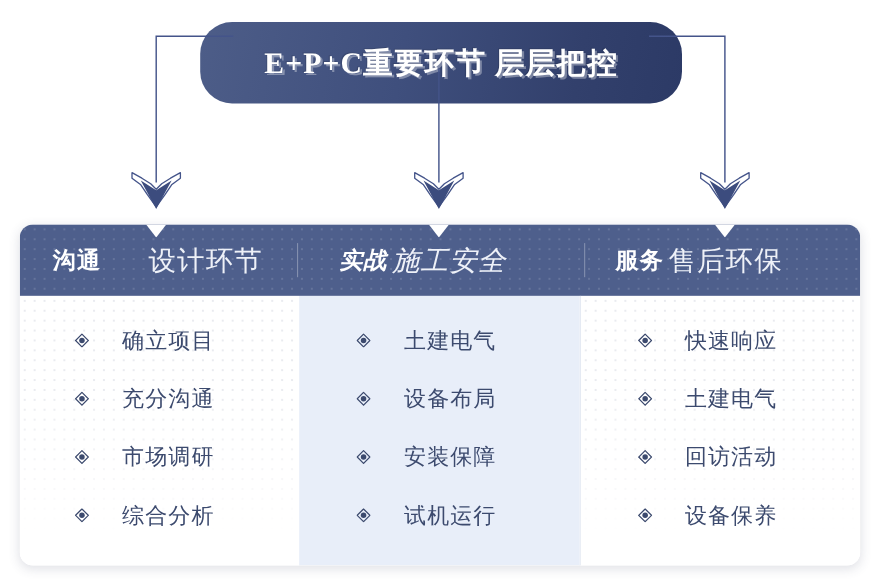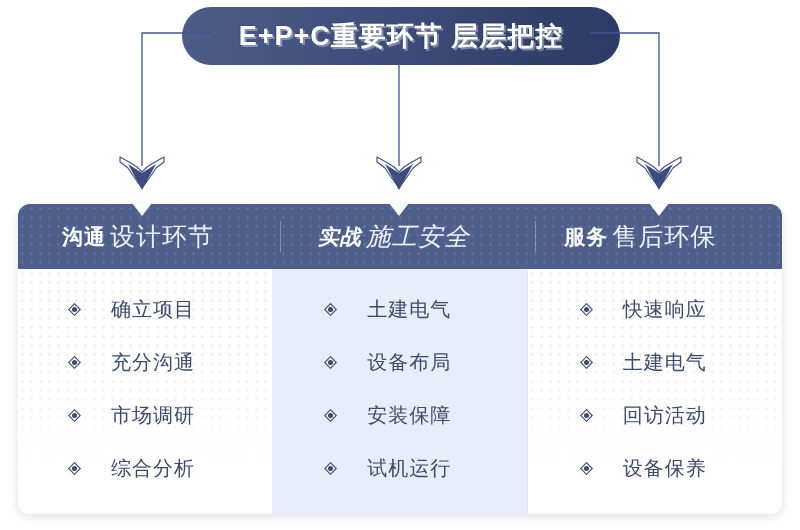--- a/index.html
+++ b/index.html
@@ -18,29 +18,30 @@
   #stage {
     position: relative;
     width: 800px;
     height: 530px;
   }
 
   
   #banner {
     position: absolute;
     left: 182px;
-    top: 7px;
+    top: 20px;
     width: 438px;
-    height: 58px;
+    height: 74px;
     border-radius: 29px;
     background: linear-gradient(100deg, #4d5d88 0%, #3f4f7d 42%, #32406c 78%, #2c3a66 100%);
     display: flex;
     align-items: center;
     justify-content: center;
     box-sizing: border-box;
+    font-family: Liberation Serif, serif;
   }
   #banner-text {
     color: #ffffff;
     font-size: 27px;
     font-weight: bold;
     letter-spacing: 1px;
     white-space: nowrap;
     text-shadow: 2px 2px 0 rgba(255,255,255,0.35), -1px -1px 0 rgba(0,0,0,0.12);
   }
 
@@ -76,21 +77,21 @@
     display: flex;
     overflow: hidden;
   }
   .hdr-col {
     flex: 1 1 0;
     display: flex;
     align-items: center;
     position: relative;
     box-sizing: border-box;
   }
-  .hdr-col.c1 { padding-left: 44px; }
+  .hdr-col.c1 { padding-left: 30px; gap: 39px; }
   .hdr-col.c2 { padding-left: 38px; font-style: italic; }
   .hdr-col.c3 { padding-left: 29px; }
   .hdr-col + .hdr-col::before {
     content: "";
     position: absolute;
     left: 0;
     top: 17px;
     bottom: 17px;
     width: 1px;
     background: rgba(255,255,255,0.30);

